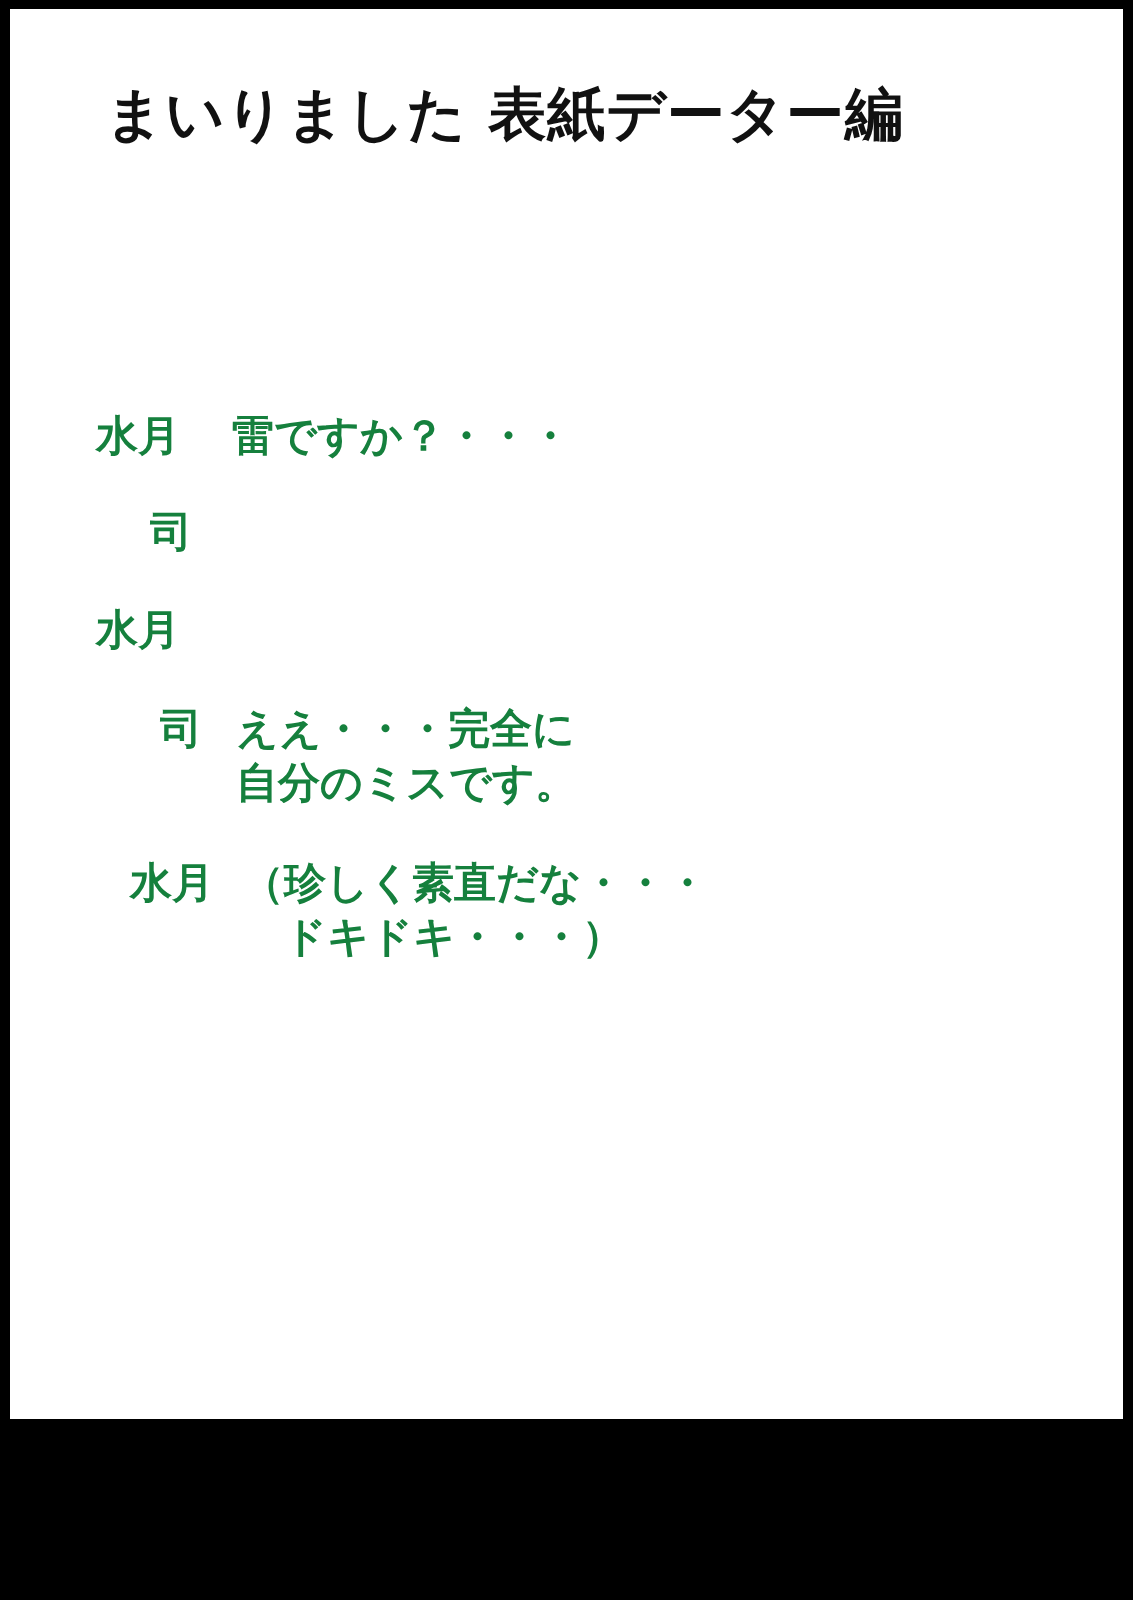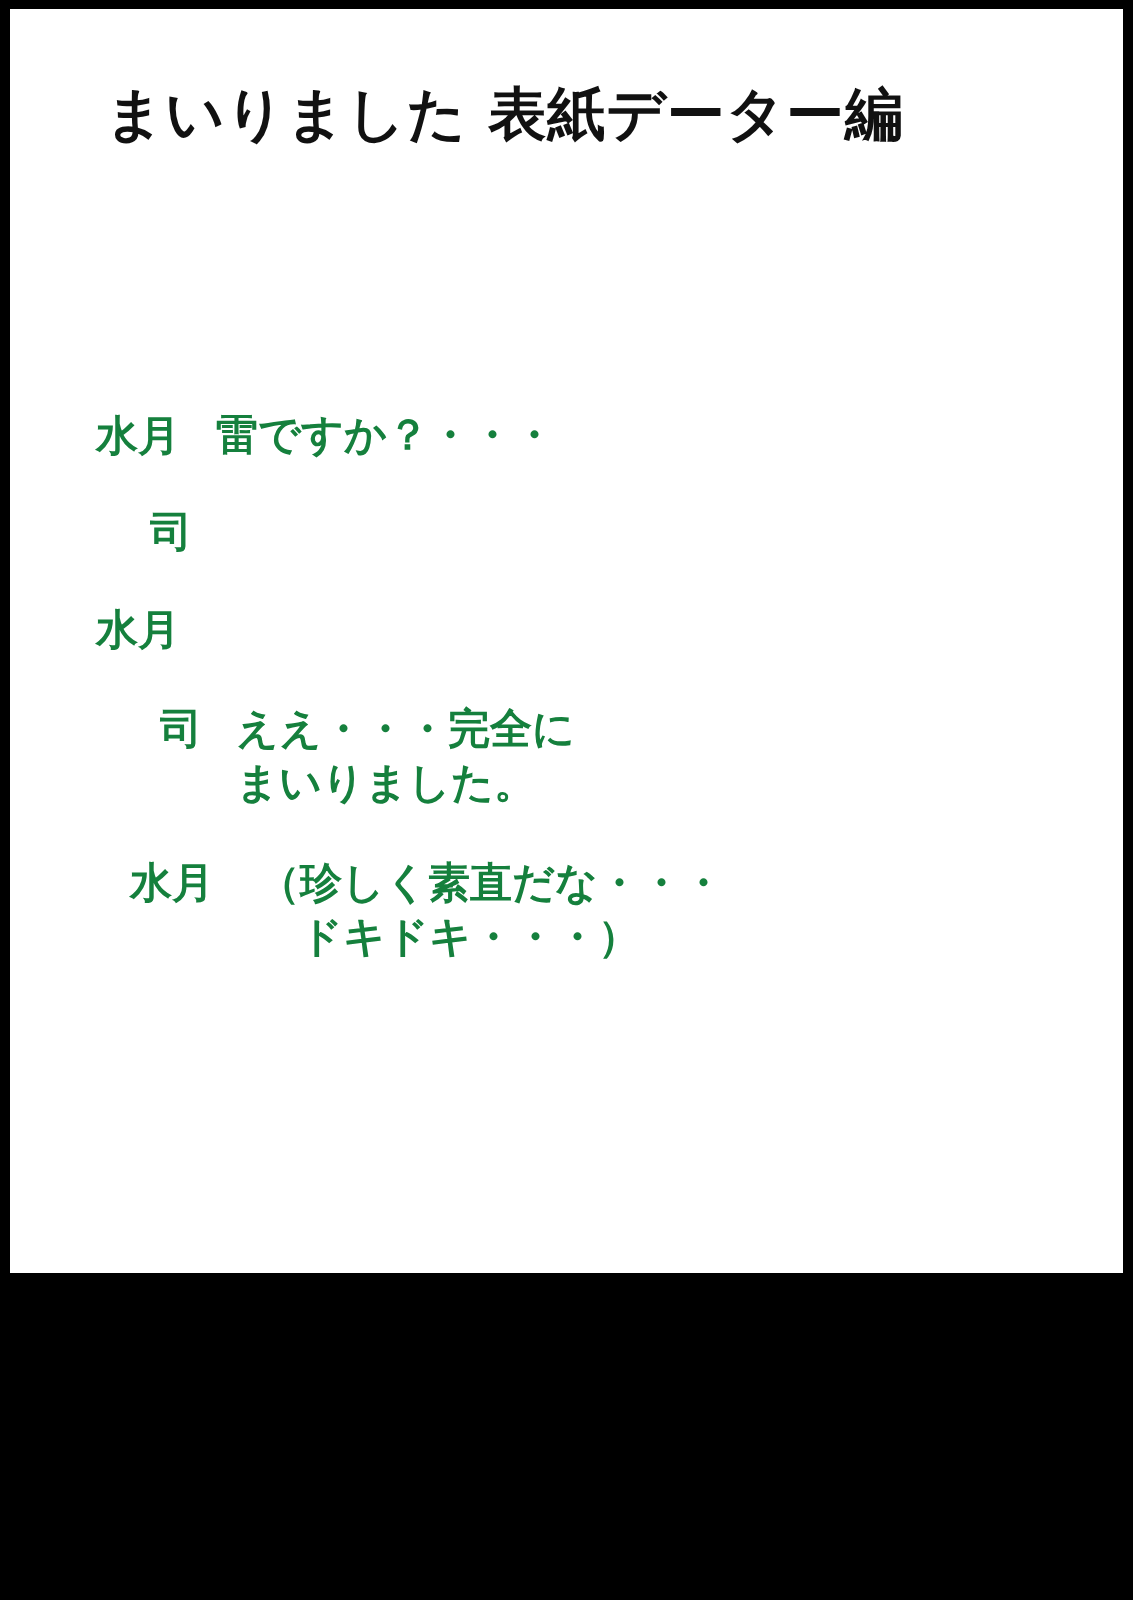--- a/index.html
+++ b/index.html
@@ -13,21 +13,21 @@
     height: 1600px;
     background: #000000;
     overflow: hidden;
     font-family: "DejaVu Sans", sans-serif;
   }
   .paper {
     position: absolute;
     left: 10px;
     top: 9px;
     width: 1113px;
-    height: 1264px;
+    height: 1410px;
     background: #ffffff;
   }
   .title {
     position: absolute;
     left: 95px;
     top: 74px;
     font-size: 58px;
     font-weight: bold;
     color: #111111;
     letter-spacing: 1px;
@@ -52,37 +52,37 @@
   .speaker {
     flex: 0 0 auto;
     white-space: nowrap;
   }
   .text {
     flex: 0 1 auto;
     white-space: pre-line;
   }
   
   .l0 .speaker { margin-left: 6px; }
-  .l0 .text { margin-left: 36px; font-family: Liberation Serif, serif; }
+  .l0 .text { margin-left: 52px; }
 
   .l1 { margin-top: 42px; }
   .l1 .speaker { margin-left: 60px; }
   .l1 .text { margin-left: 34px; }
 
   .l2 { margin-top: 44px; }
   .l2 .speaker { margin-left: 6px; }
   .l2 .text { margin-left: 36px; }
 
   .l3 { margin-top: 46px; }
   .l3 .speaker { margin-left: 70px; }
   .l3 .text { margin-left: 34px; }
 
   .l4 { margin-top: 46px; }
   .l4 .speaker { margin-left: 40px; }
-  .l4 .text { margin-left: 44px; }
+  .l4 .text { margin-left: 28px; }
 </style>
 </head>
 <body>
 
 <div class="page">
   <div class="paper">
 
     <div class="title">まいりました 表紙データー編</div>
 
     <div class="dialogue">
@@ -96,21 +96,21 @@
         <span class="speaker">司</span>
       </div>
 
       <div class="line l2">
         <span class="speaker">水月</span>
       </div>
 
       <div class="line l3">
         <span class="speaker">司</span>
         <span class="text">ええ・・・完全に
-まいりました。</span>
+自分のミスです。</span>
       </div>
 
       <div class="line l4">
         <span class="speaker">水月</span>
         <span class="text">（珍しく素直だな・・・
 　ドキドキ・・・）</span>
       </div>
 
     </div>
   </div>

